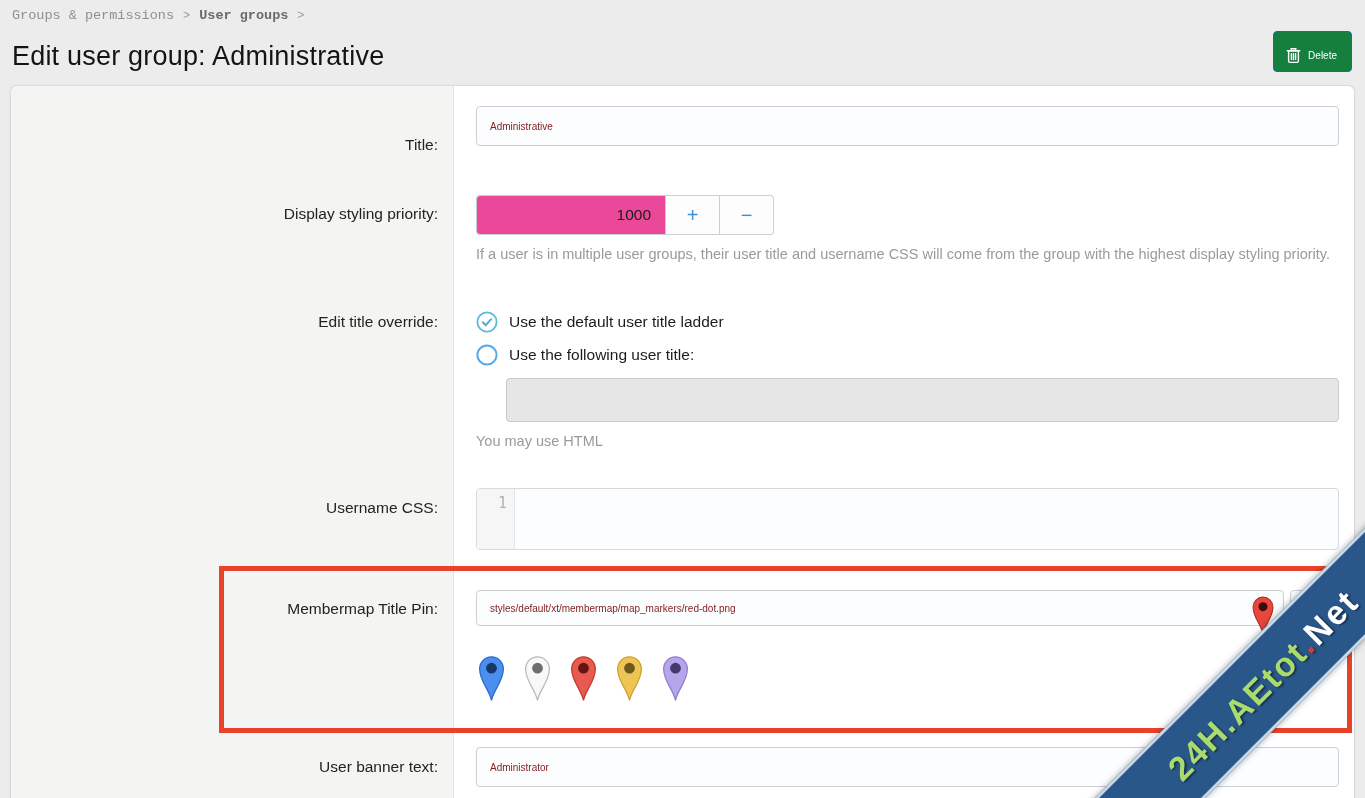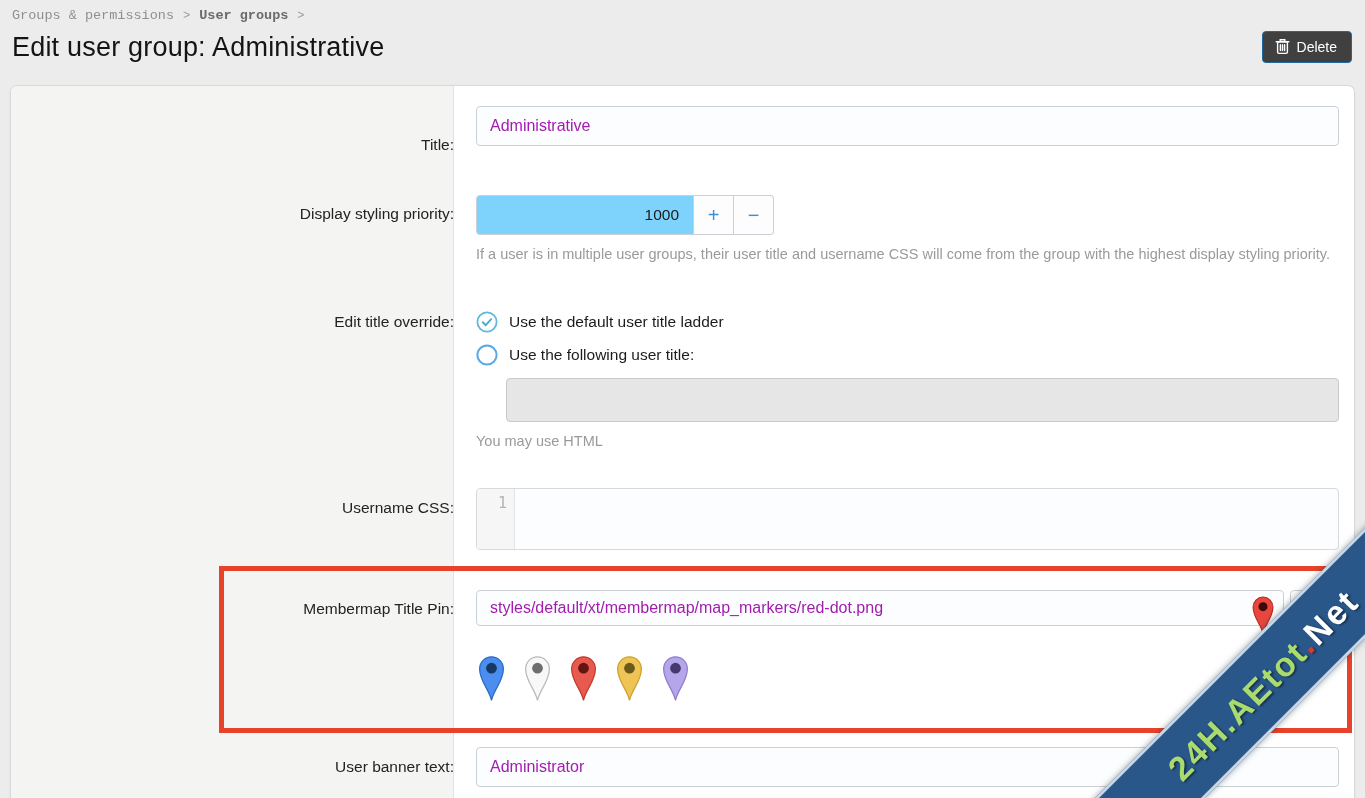--- a/index.html
+++ b/index.html
@@ -23,23 +23,23 @@
   .breadcrumb .sep { color:#9c9c9c; font-size:12px; }
 
   .page-head {
     display:flex; justify-content:space-between; align-items:flex-end;
     padding:4px 13px 0 12px;
   }
   h1.page-title { font-size:27px; font-weight:400; color:#141414; letter-spacing:0.2px; }
 
   .btn-delete {
     display:flex; align-items:center; gap:7px;
-    background:#404040; color:#fff;
+    background:#15803d; color:#fff;
     border:1px solid #21689e; border-radius:4px;
-    font-size:14px; padding:6px 14px 7px 12px;
+    font-size:10px; padding:15px 14px 7px 12px;
     cursor:pointer; font-family:inherit;
     margin-top:2px;
   }
 
   
   .panel {
     position:absolute; left:10px; top:85px; width:1345px; height:760px;
     background:#fff;
     border:1px solid #d9d9d9; border-bottom:none;
     border-radius:7px 7px 0 0;
@@ -48,48 +48,48 @@
   .label-col-bg {
     position:absolute; left:0; top:0; bottom:0; width:443px;
     background:#f4f4f2; border-right:1px solid #e2e2e0;
     border-radius:7px 0 0 0;
   }
   .rows { position:relative; }
 
   .form-row { display:flex; }
   .form-row .cell-label {
     width:443px; flex:0 0 443px;
-    text-align:right; 
+    text-align:right; padding-right:16px;
     font-size:15.5px; color:#232323;
   }
   .form-row .cell-content {
     flex:1; padding-left:22px; padding-right:15px;
     min-width:0;
   }
 
   .text-input {
     width:100%; height:40px;
     border:1px solid #cbd0d6; border-radius:4px;
     background:#fcfdfe;
-    font-family:inherit; font-size:16px; color:#a21caf;
+    font-family:inherit; font-size:10px; color:#7f1d1d;
     padding:0 13px; outline:none;
   }
 
   
   .row-title { padding-top:20px; }
   .row-title .cell-label { padding-top:30px; }
   .row-title .cell-content { }
 
   
   .row-priority { margin-top:41px; }
   .row-priority .cell-label { padding-top:10px;text-align:right; }
   .spin-group { display:flex; align-items:stretch; height:40px; width:298px; }
   .spin-input {
-    width:218px; border:1px solid #cbd0d6; border-radius:4px 0 0 4px;
-    background:#7dd3fc; font-family:inherit; font-size:15.5px; color:#1a1a1a;
+    width:190px; border:1px solid #cbd0d6; border-radius:4px 0 0 4px;
+    background:#ec4899; font-family:inherit; font-size:15.5px; color:#1a1a1a;
     text-align:right; padding:0 14px; outline:none;
   }
   .spin-btn {
     width:54px; border:1px solid #cbd0d6; border-left:none;
     background:#fdfdfd; color:#3f8fd6; font-size:20px; font-family:inherit;
     cursor:pointer; line-height:1;
   }
   .spin-btn.last { border-radius:0 4px 4px 0; }
   .hint {
     margin-top:9px; font-size:14.5px; line-height:1.45; color:#9a9a9a;

